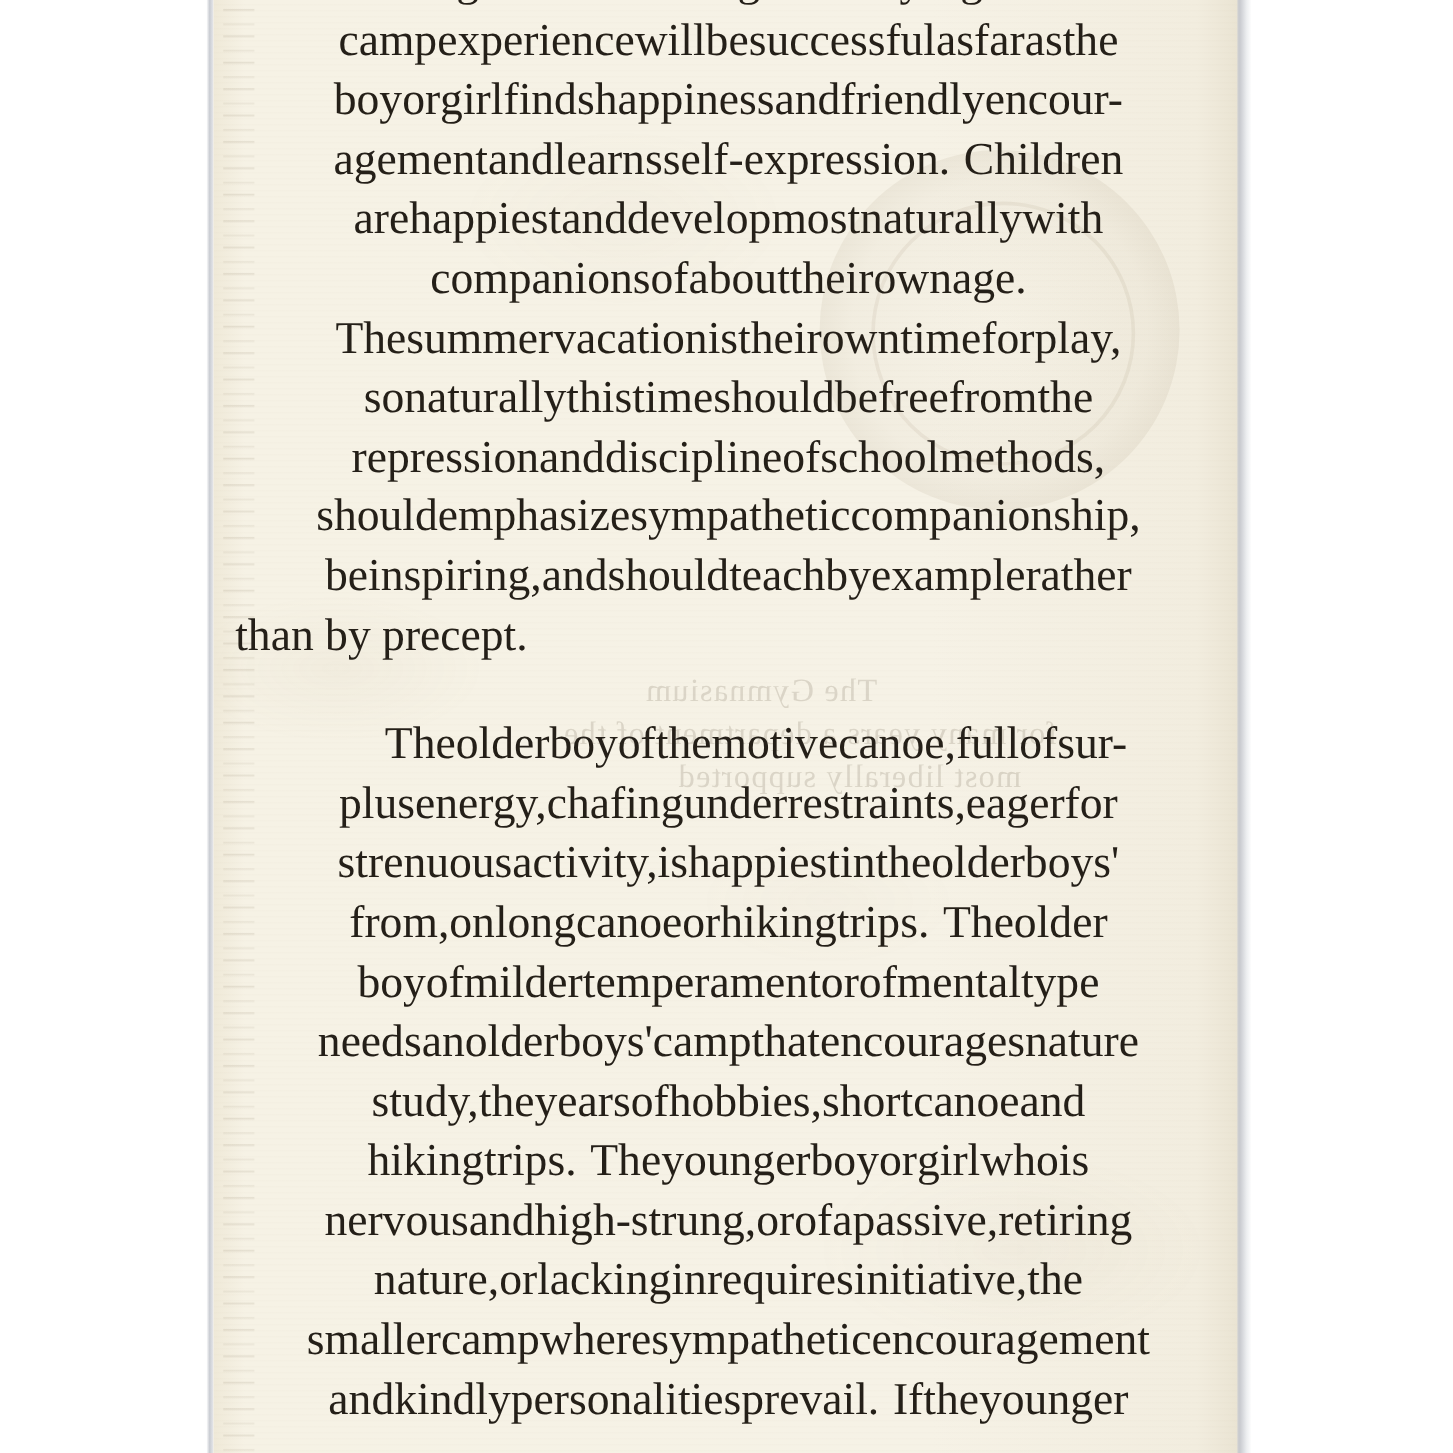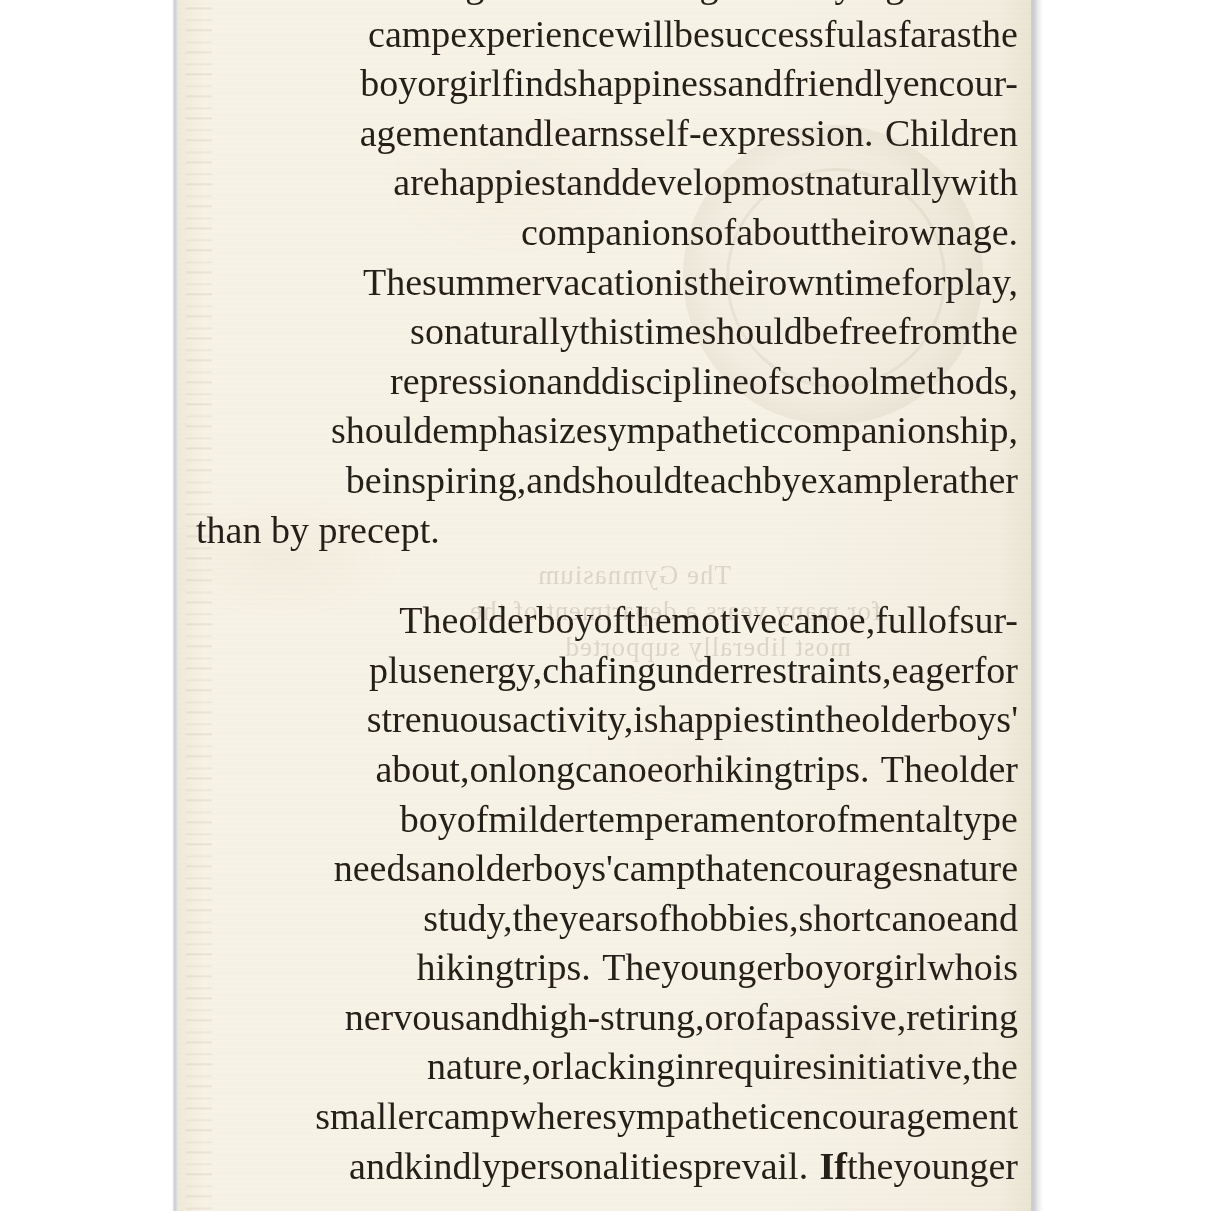--- a/index.html
+++ b/index.html
@@ -138,21 +138,21 @@
     width: 822px;
     color: #241f18;
     font-size: 38px;
     line-height: 49.6px;
     text-align: justify;
     text-justify: inter-word;
     -webkit-font-smoothing: antialiased;
   }
   .line {
     display: flex;
-    justify-content: flex-end;
+    justify-content: center;
     white-space: pre;
     height: 49.6px;
     align-items: baseline;
   }
   
   .line.flush {
     display: block;
     white-space: pre;
   }
   .line .w { display: inline-block; }
@@ -213,28 +213,28 @@
         <div class="line"><span class="w">be</span><span class="w">inspiring,</span><span class="w">and</span><span class="w">should</span><span class="w">teach</span><span class="w">by</span><span class="w">example</span><span class="w">rather</span></div>
         <div class="line flush">than by precept.</div>
       </div>
 
       <div class="para-gap"></div>
 
       <div>
         <div class="line indent"><span class="w">The</span><span class="w">older</span><span class="w">boy</span><span class="w">of</span><span class="w">the</span><span class="w">motive</span><span class="w">canoe,</span><span class="w">full</span><span class="w">of</span><span class="w">sur-</span></div>
         <div class="line"><span class="w">plus</span><span class="w">energy,</span><span class="w">chafing</span><span class="w">under</span><span class="w">restraints,</span><span class="w">eager</span><span class="w">for</span></div>
         <div class="line"><span class="w">strenuous</span><span class="w">activity,</span><span class="w">is</span><span class="w">happiest</span><span class="w">in</span><span class="w">the</span><span class="w">older</span><span class="w">boys'</span></div>
-        <div class="line"><span class="w">about,</span><span class="w">on</span><span class="w">long</span><span class="w">canoe</span><span class="w">or</span><span class="w">hiking</span><span class="w">trips.</span><span class="w" style="margin-left: 0.3em;">The</span><span class="w">older</span></div>
+        <div class="line"><span class="w">from,</span><span class="w">on</span><span class="w">long</span><span class="w">canoe</span><span class="w">or</span><span class="w">hiking</span><span class="w">trips.</span><span class="w" style="margin-left: 0.3em;">The</span><span class="w">older</span></div>
         <div class="line"><span class="w">boy</span><span class="w">of</span><span class="w">milder</span><span class="w">temperament</span><span class="w">or</span><span class="w">of</span><span class="w">mental</span><span class="w">type</span></div>
         <div class="line"><span class="w">needs</span><span class="w">an</span><span class="w">older</span><span class="w">boys'</span><span class="w">camp</span><span class="w">that</span><span class="w">encourages</span><span class="w">nature</span></div>
         <div class="line"><span class="w">study,</span><span class="w">the</span><span class="w">years</span><span class="w">of</span><span class="w">hobbies,</span><span class="w">short</span><span class="w">canoe</span><span class="w">and</span></div>
         <div class="line"><span class="w">hiking</span><span class="w">trips.</span><span class="w" style="margin-left: 0.3em;">The</span><span class="w">younger</span><span class="w">boy</span><span class="w">or</span><span class="w">girl</span><span class="w">who</span><span class="w">is</span></div>
         <div class="line"><span class="w">nervous</span><span class="w">and</span><span class="w">high-strung,</span><span class="w">or</span><span class="w">of</span><span class="w">a</span><span class="w">passive,</span><span class="w">retiring</span></div>
         <div class="line"><span class="w">nature,</span><span class="w">or</span><span class="w">lacking</span><span class="w">in</span><span class="w">requires</span><span class="w">initiative,</span><span class="w">the</span></div>
         <div class="line"><span class="w">smaller</span><span class="w">camp</span><span class="w">where</span><span class="w">sympathetic</span><span class="w">encouragement</span></div>
-        <div class="line"><span class="w">and</span><span class="w">kindly</span><span class="w">personalities</span><span class="w">prevail.</span><span class="w" style="margin-left: 0.3em; font-weight: bold;">If</span><span class="w">the</span><span class="w">younger</span></div>
+        <div class="line"><span class="w">and</span><span class="w">kindly</span><span class="w">personalities</span><span class="w">prevail.</span><span class="w" style="margin-left: 0.3em;">If</span><span class="w">the</span><span class="w">younger</span></div>
       </div>
 
     </div>
 
     <div class="ink-noise"></div>
   </div>
 </div>
 
 </body></html>

